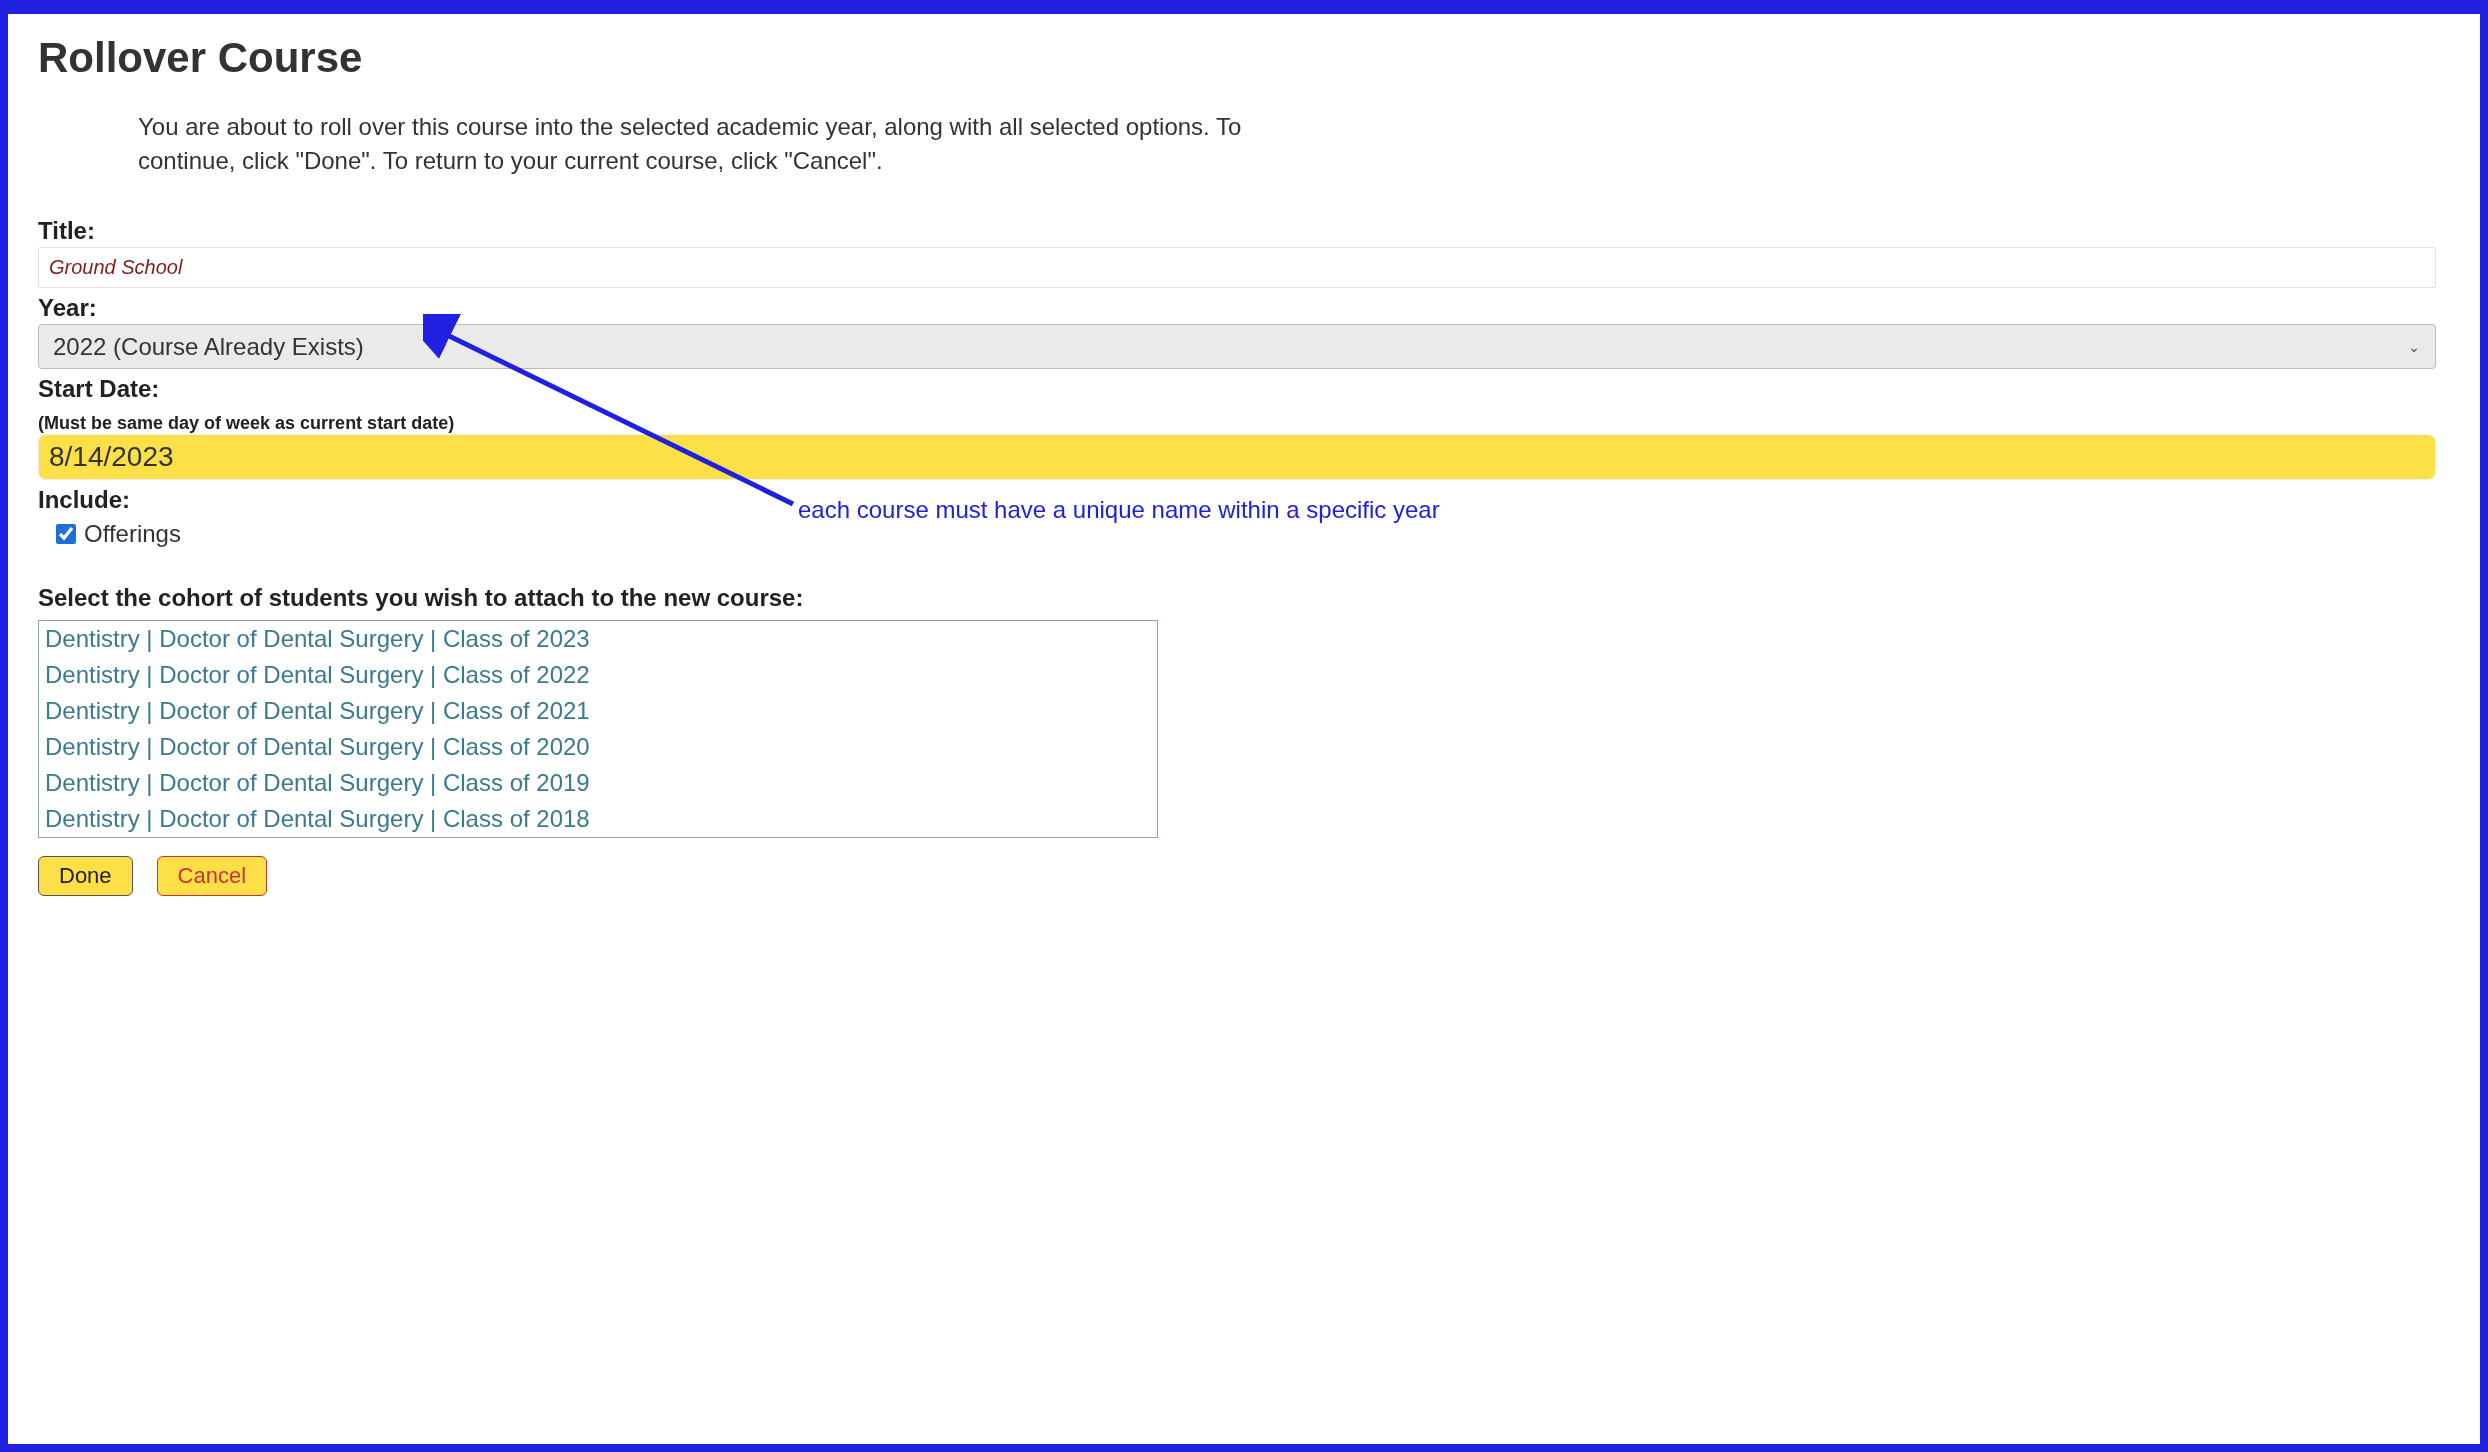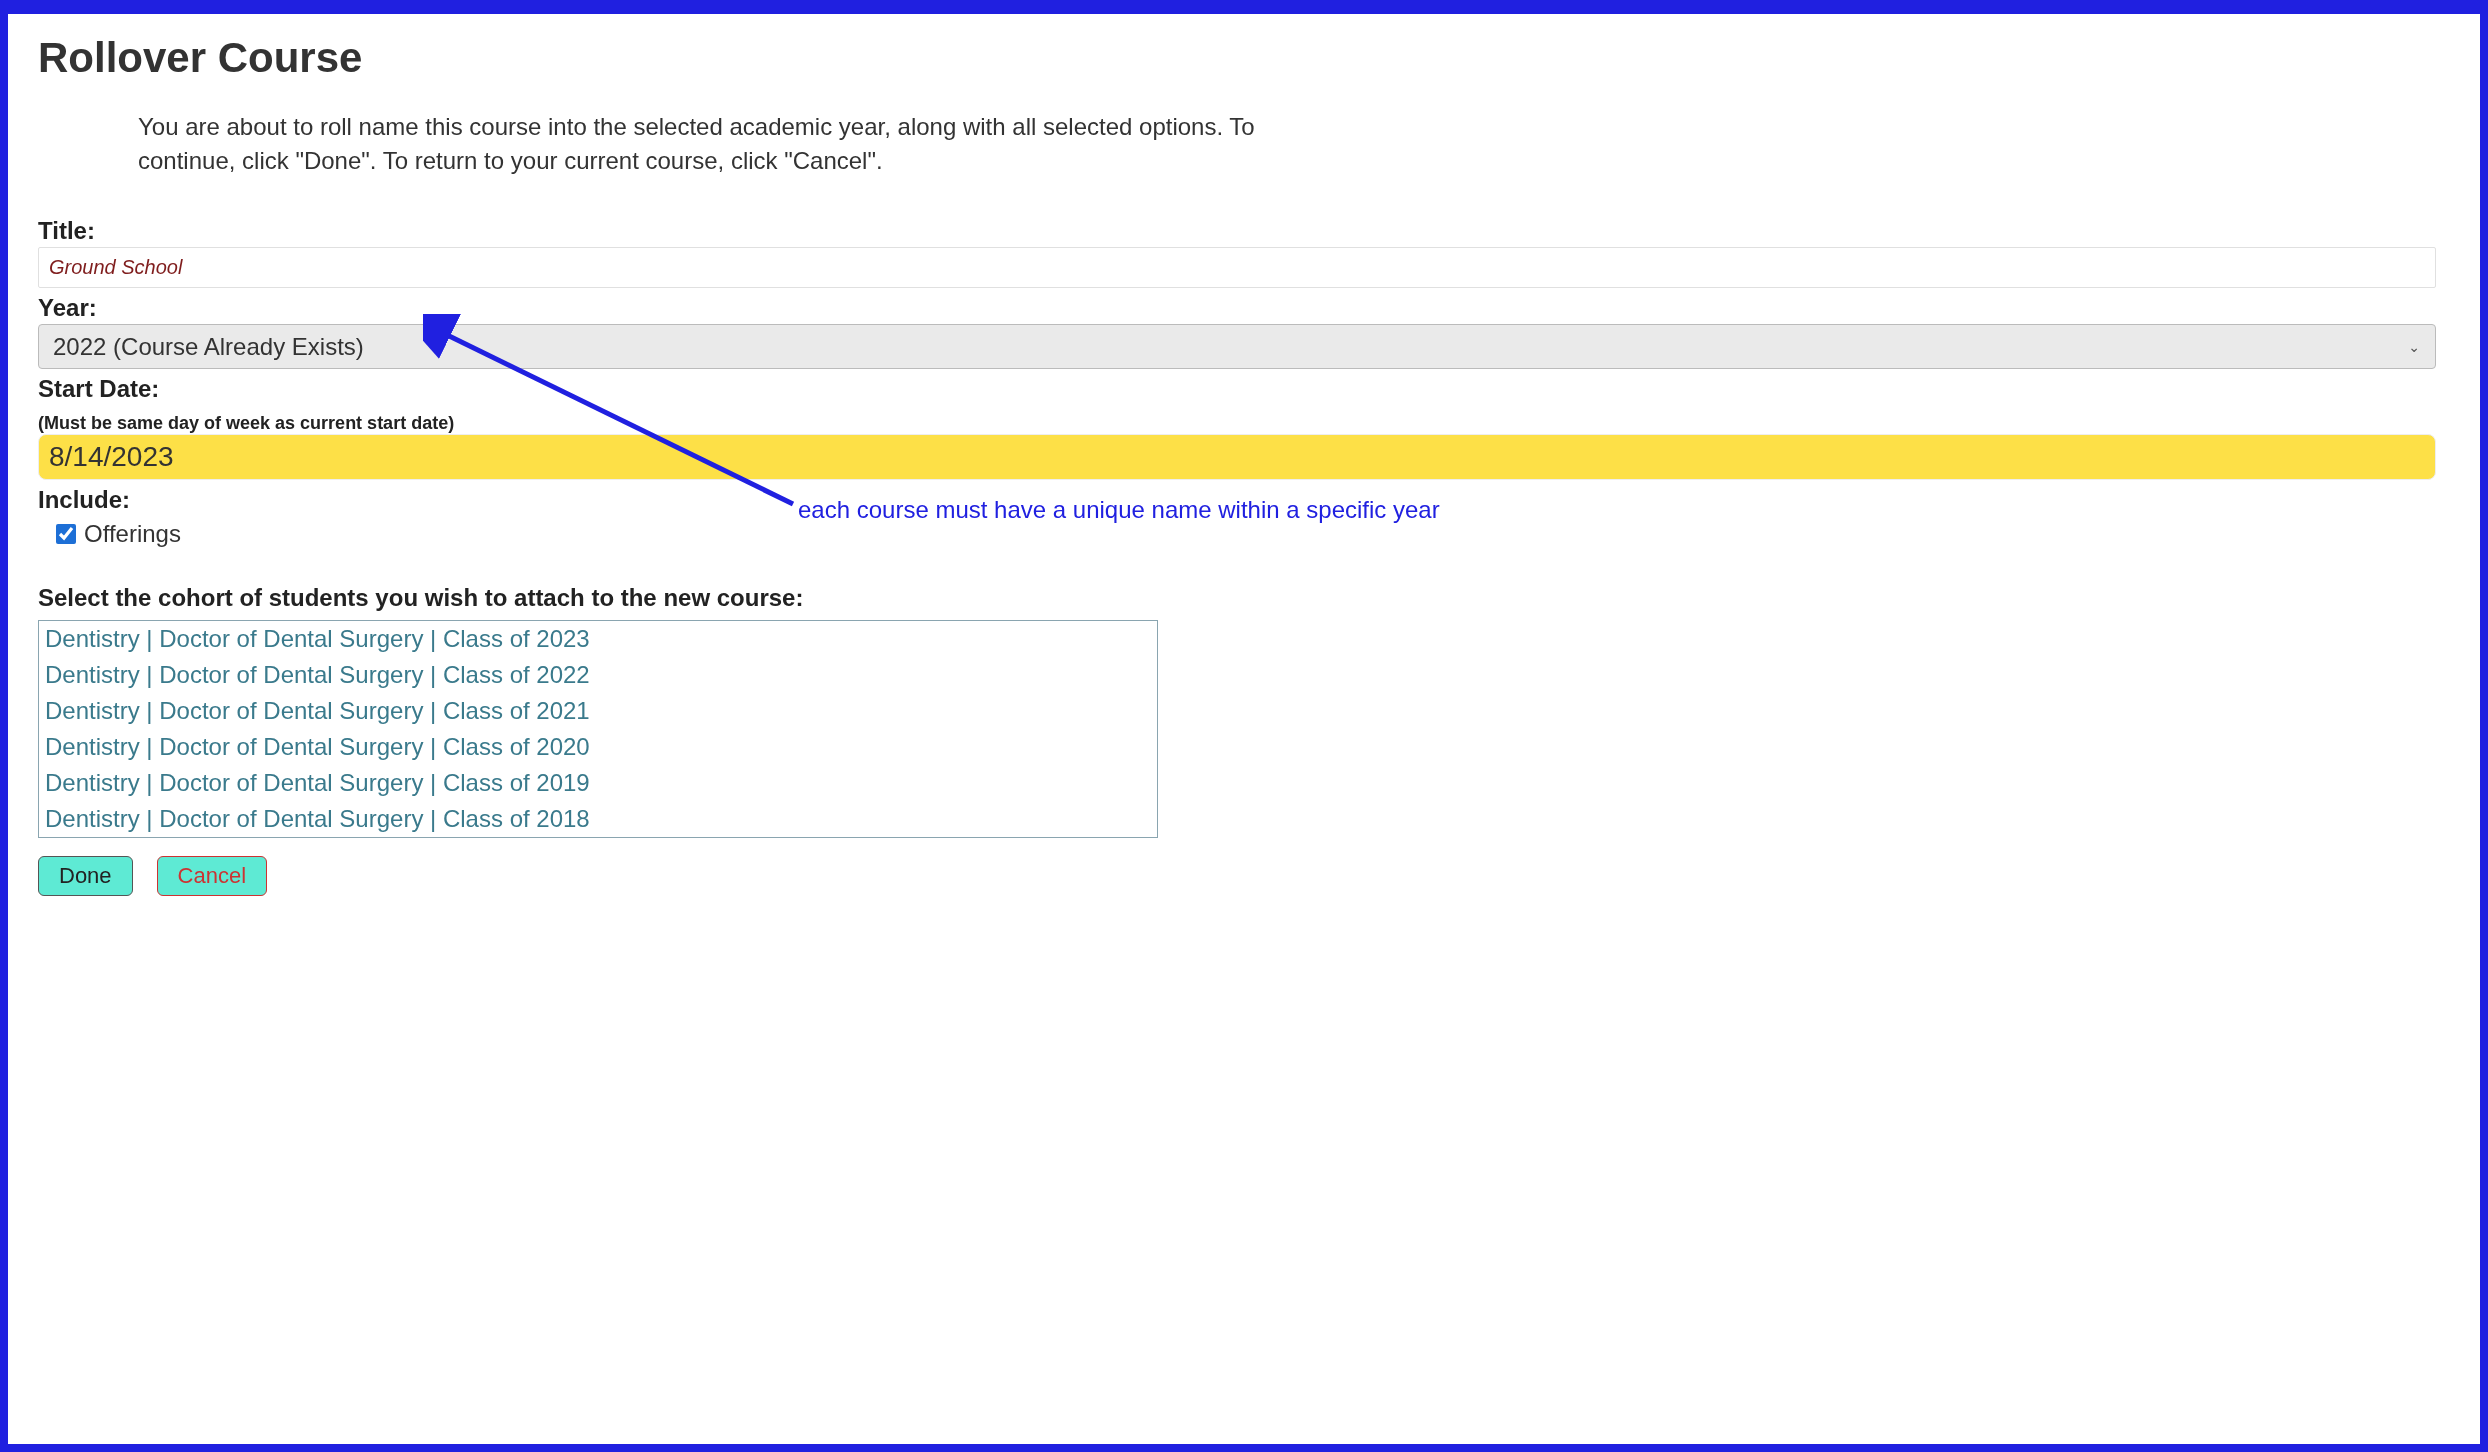--- a/index.html
+++ b/index.html
@@ -132,21 +132,21 @@
     }
     .button-row {
       display: flex;
       gap: 24px;
       margin-top: 18px;
     }
     .btn {
       font-size: 22px;
       padding: 6px 20px;
       border-radius: 6px;
-      background: #5eead4;
+      background: #fde047;
       cursor: pointer;
     }
     .btn-done {
       border: 1px solid #555;
       color: #222;
     }
     .btn-cancel {
       border: 1px solid #c33;
       color: #c33;
     }
@@ -166,21 +166,21 @@
       pointer-events: none;
     }
   </style>
 </head>
 <body>
 
 <div class="outer-frame">
 
   <h1 class="page-title">Rollover Course</h1>
 
-  <p class="intro-text">You are about to roll name this course into the selected academic year, along with all selected options. To continue, click "Done". To return to your current course, click "Cancel".</p>
+  <p class="intro-text">You are about to roll over this course into the selected academic year, along with all selected options. To continue, click "Done". To return to your current course, click "Cancel".</p>
 
   <div class="form-group">
     <label class="field-label">Title:</label>
     <input type="text" class="text-input" value="Ground School" style="">
   </div>
 
   <div class="form-group">
     <label class="field-label">Year:</label>
     <div class="select-wrapper">
       <select class="select-input">

